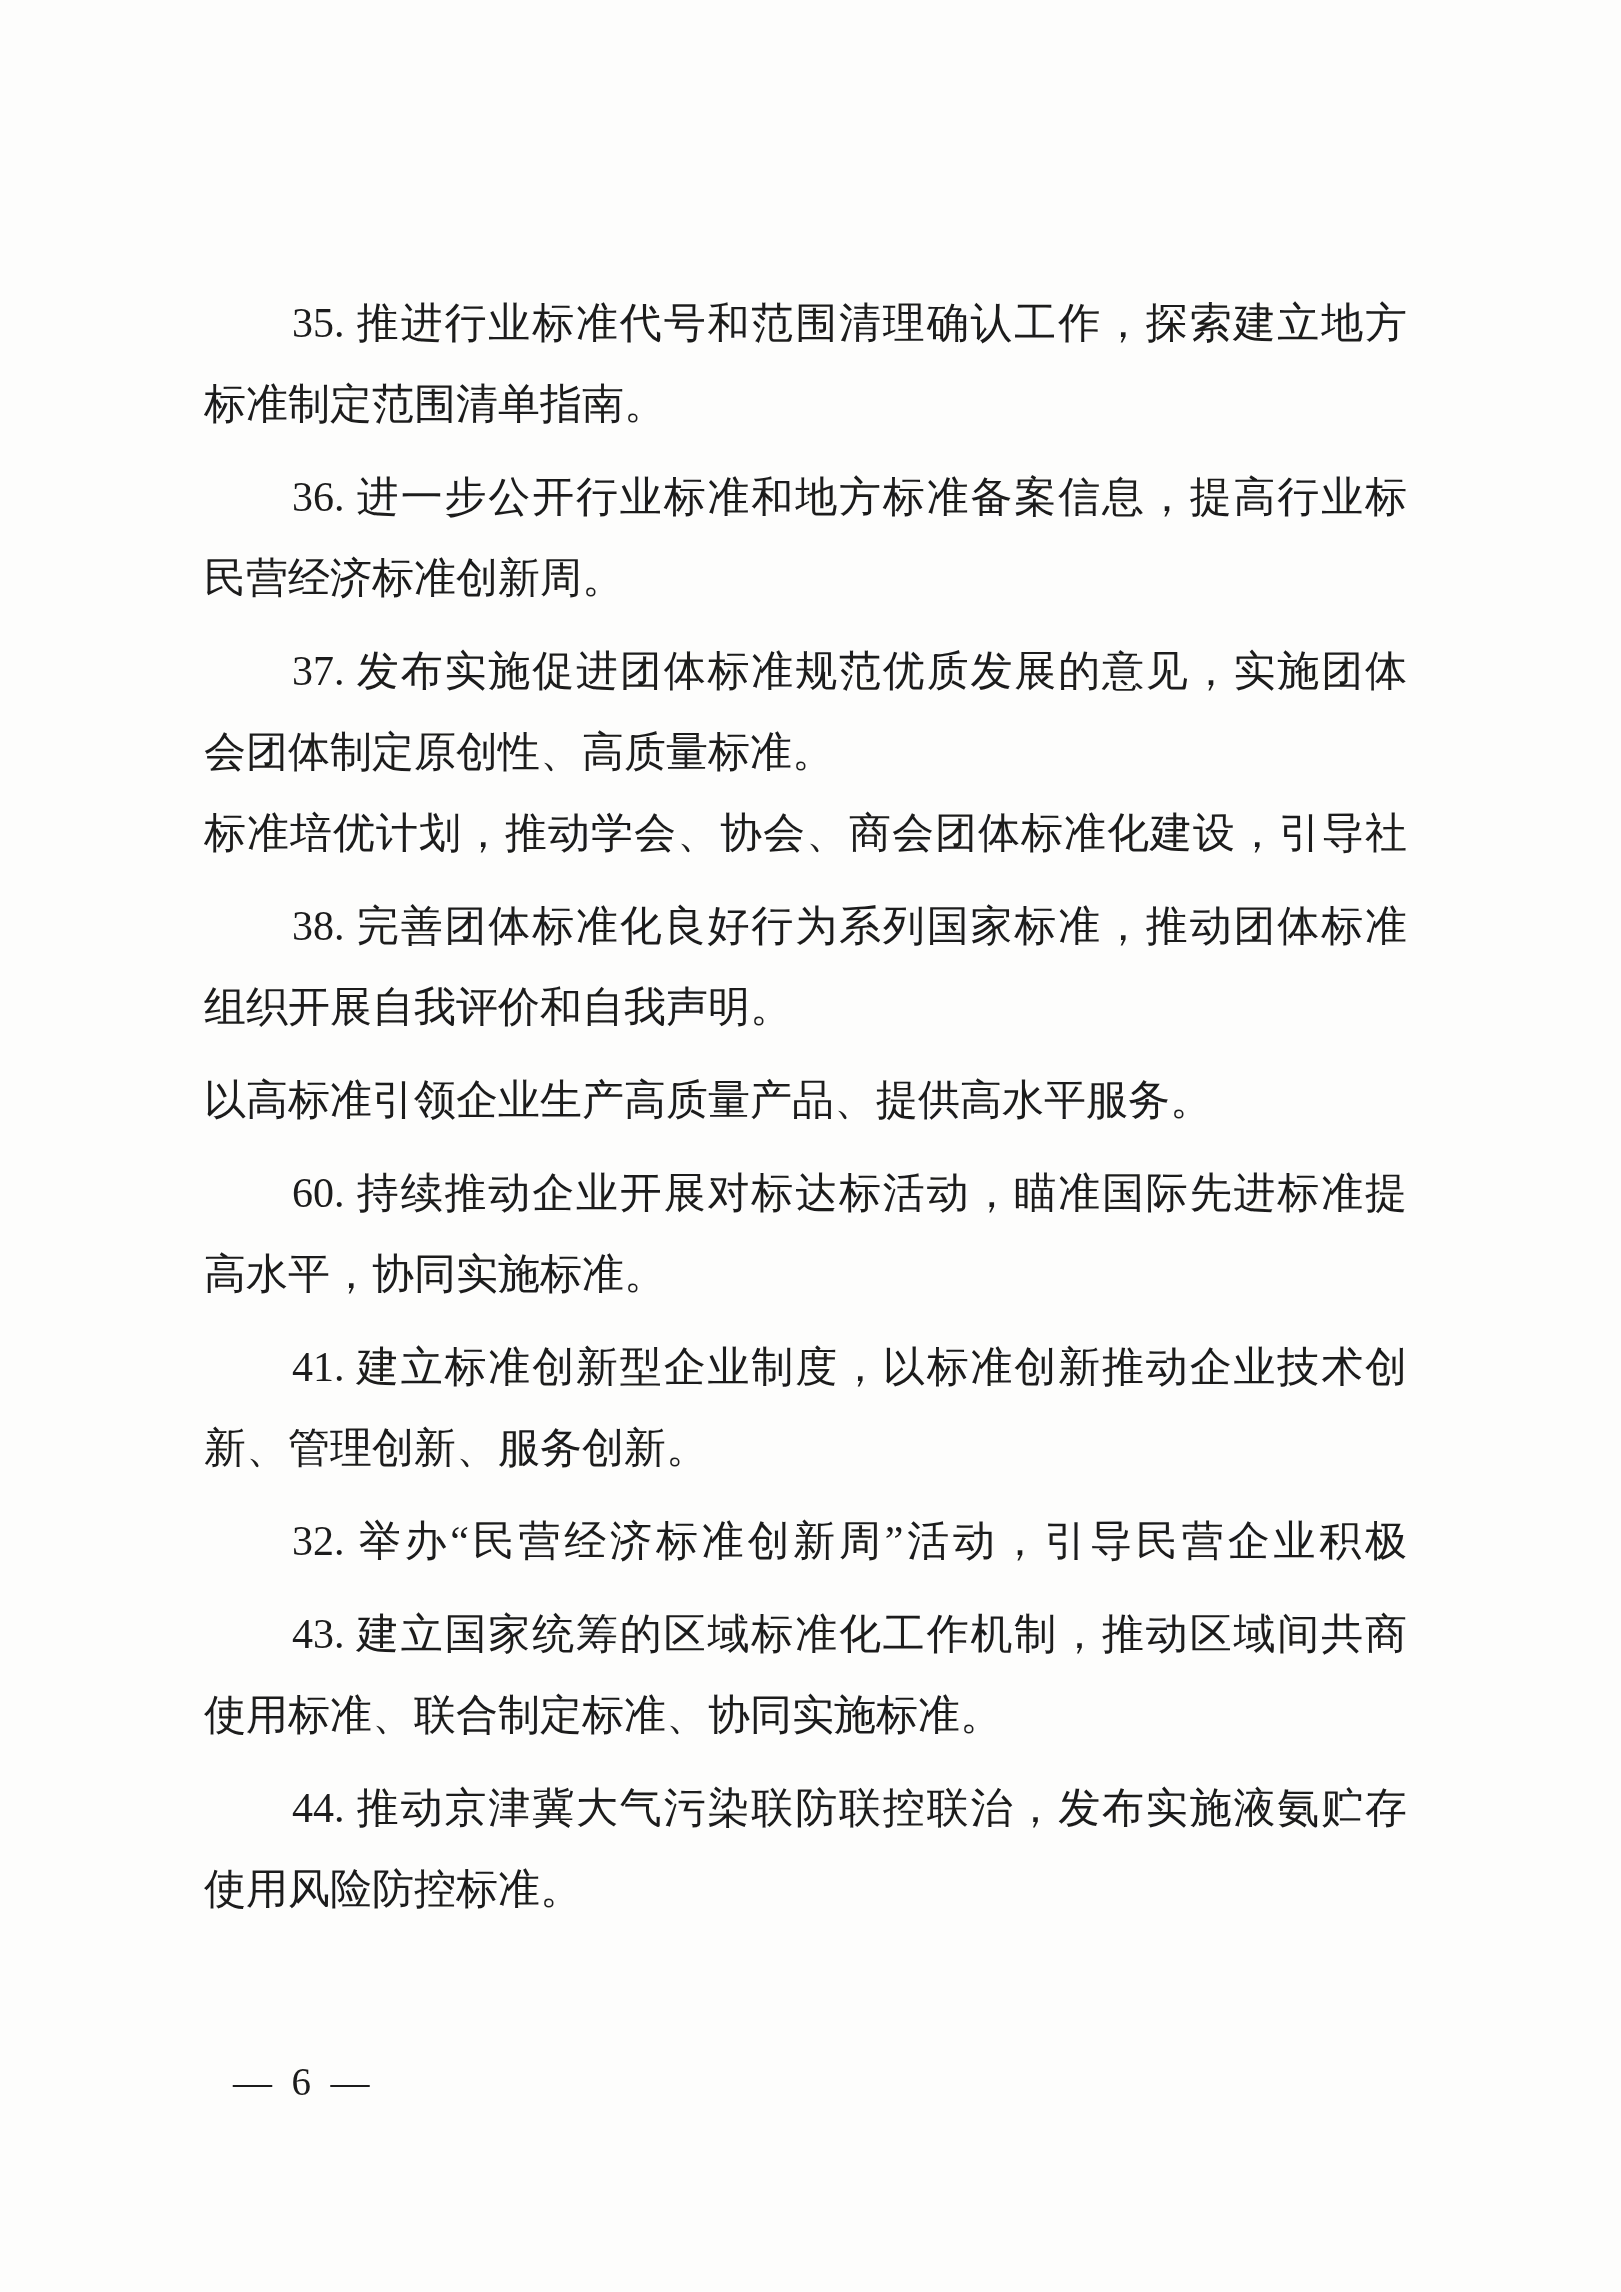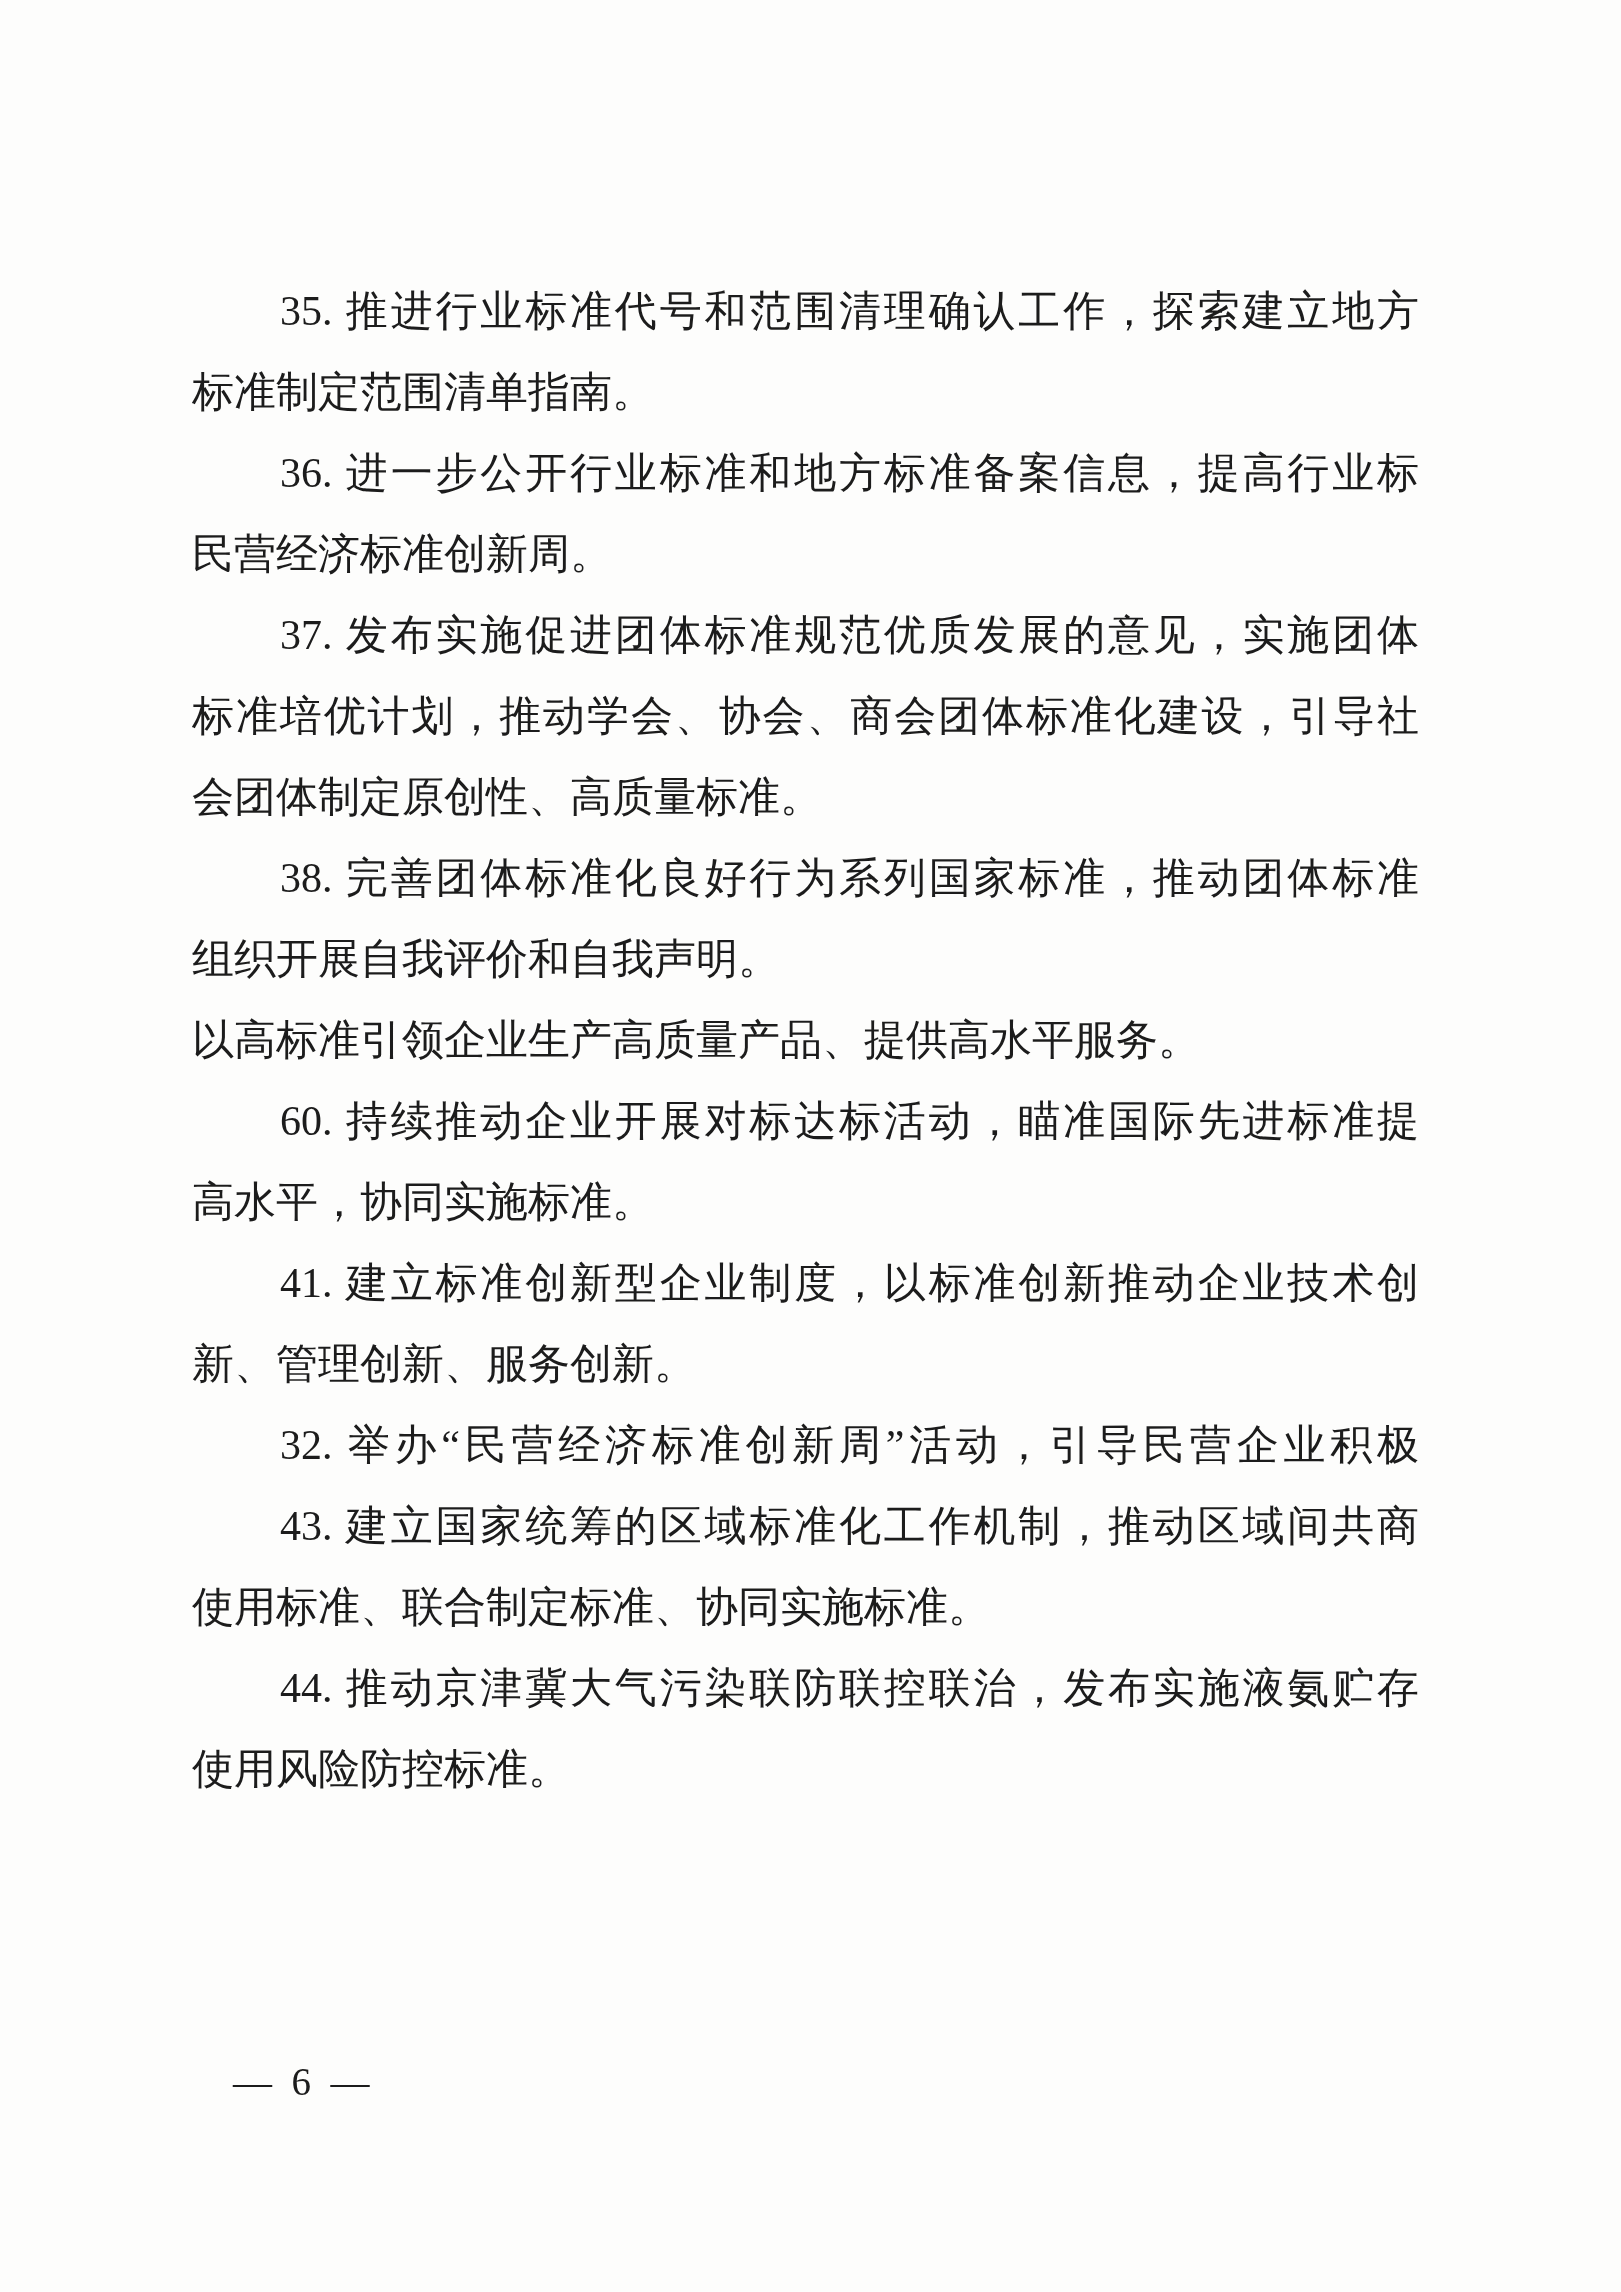--- a/index.html
+++ b/index.html
@@ -17,21 +17,21 @@
     overflow: hidden;
     margin: 0 auto;
   }
   .doc-body {
     position: absolute;
     left: 192px;
     top: 271px;
     width: 1227px;
   }
   .para {
-    margin: 0;
+    margin: 12px;
     padding: 0;
   }
   .line {
     font-size: 42px;
     line-height: 81px;
     height: 81px;
     text-align: justify;
     text-align-last: justify;
     text-justify: inter-character;
     white-space: normal;
@@ -63,22 +63,22 @@
       <div class="para">
         <div class="line first">35. 推进行业标准代号和范围清理确认工作，探索建立地方</div>
         <div class="line short">标准制定范围清单指南。</div>
       </div>
       <div class="para">
         <div class="line first">36. 进一步公开行业标准和地方标准备案信息，提高行业标</div>
         <div class="line short">民营经济标准创新周。</div>
       </div>
       <div class="para">
         <div class="line first">37. 发布实施促进团体标准规范优质发展的意见，实施团体</div>
+        <div class="line short">会团体制定原创性、高质量标准。</div>
         <div class="line">标准培优计划，推动学会、协会、商会团体标准化建设，引导社</div>
-        <div class="line short">会团体制定原创性、高质量标准。</div>
       </div>
       <div class="para">
         <div class="line first">38. 完善团体标准化良好行为系列国家标准，推动团体标准</div>
         <div class="line short">组织开展自我评价和自我声明。</div>
       </div>
       <div class="para">
         <div class="line short">以高标准引领企业生产高质量产品、提供高水平服务。</div>
       </div>
       <div class="para">
         <div class="line first">60. 持续推动企业开展对标达标活动，瞄准国际先进标准提</div>

